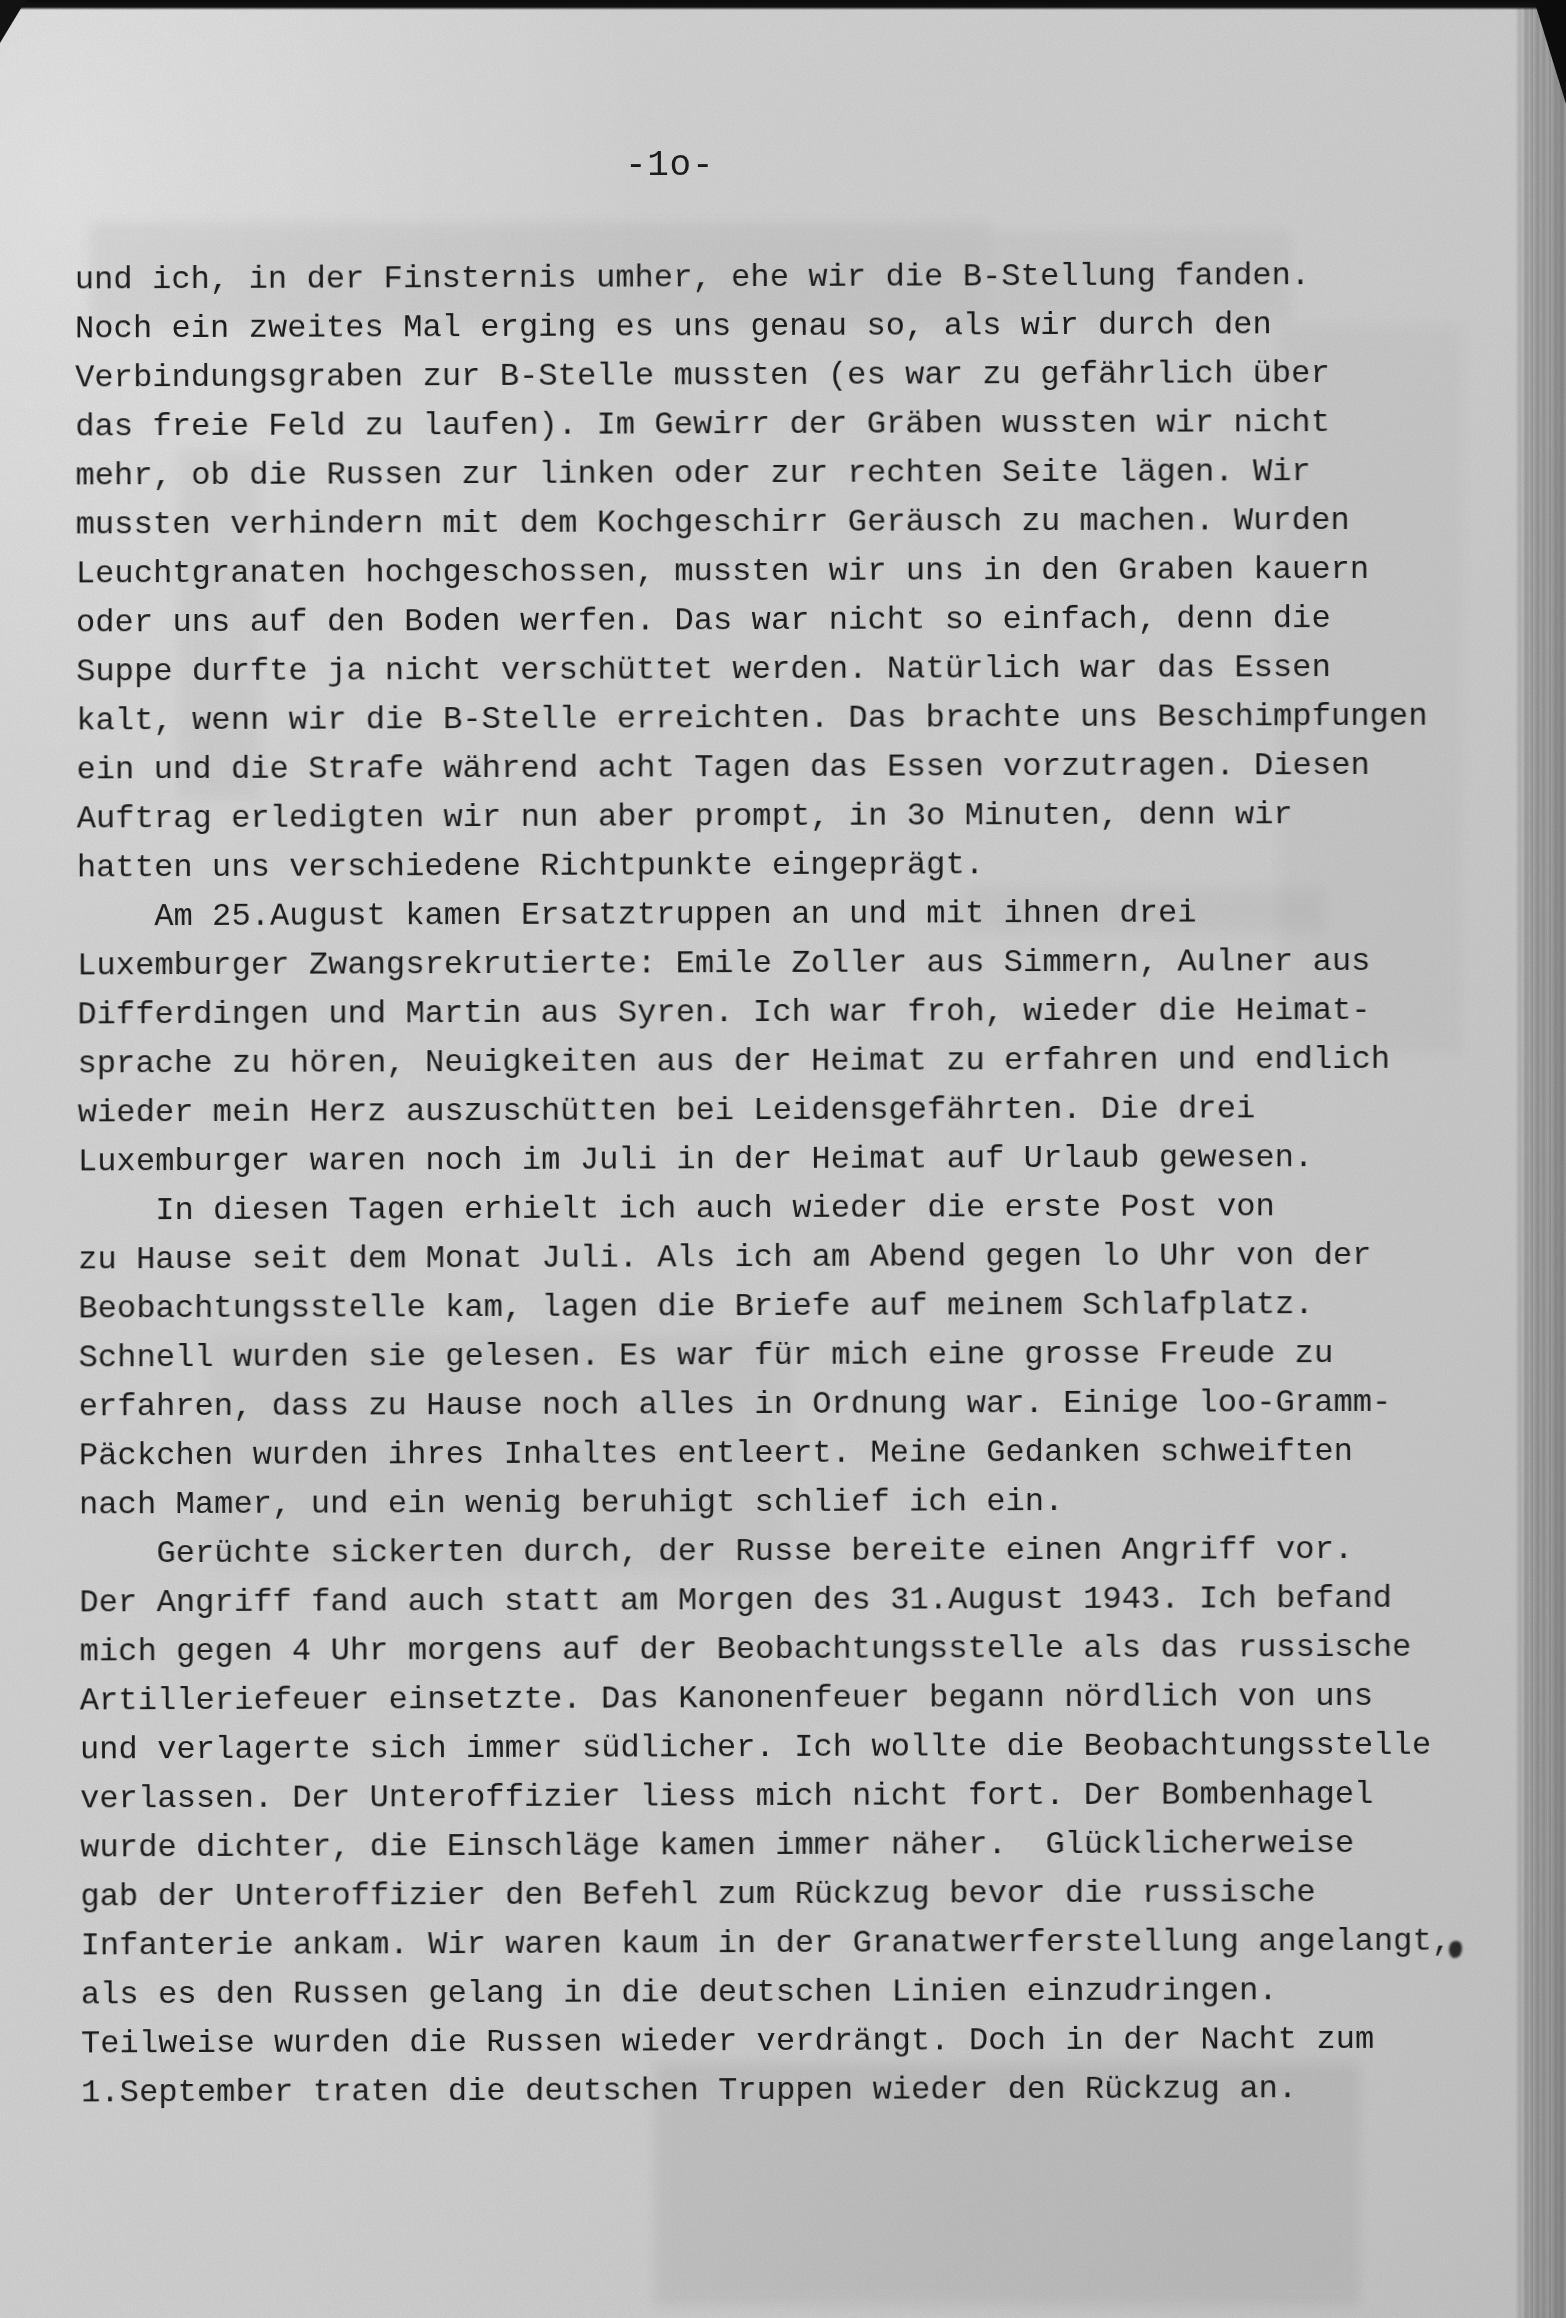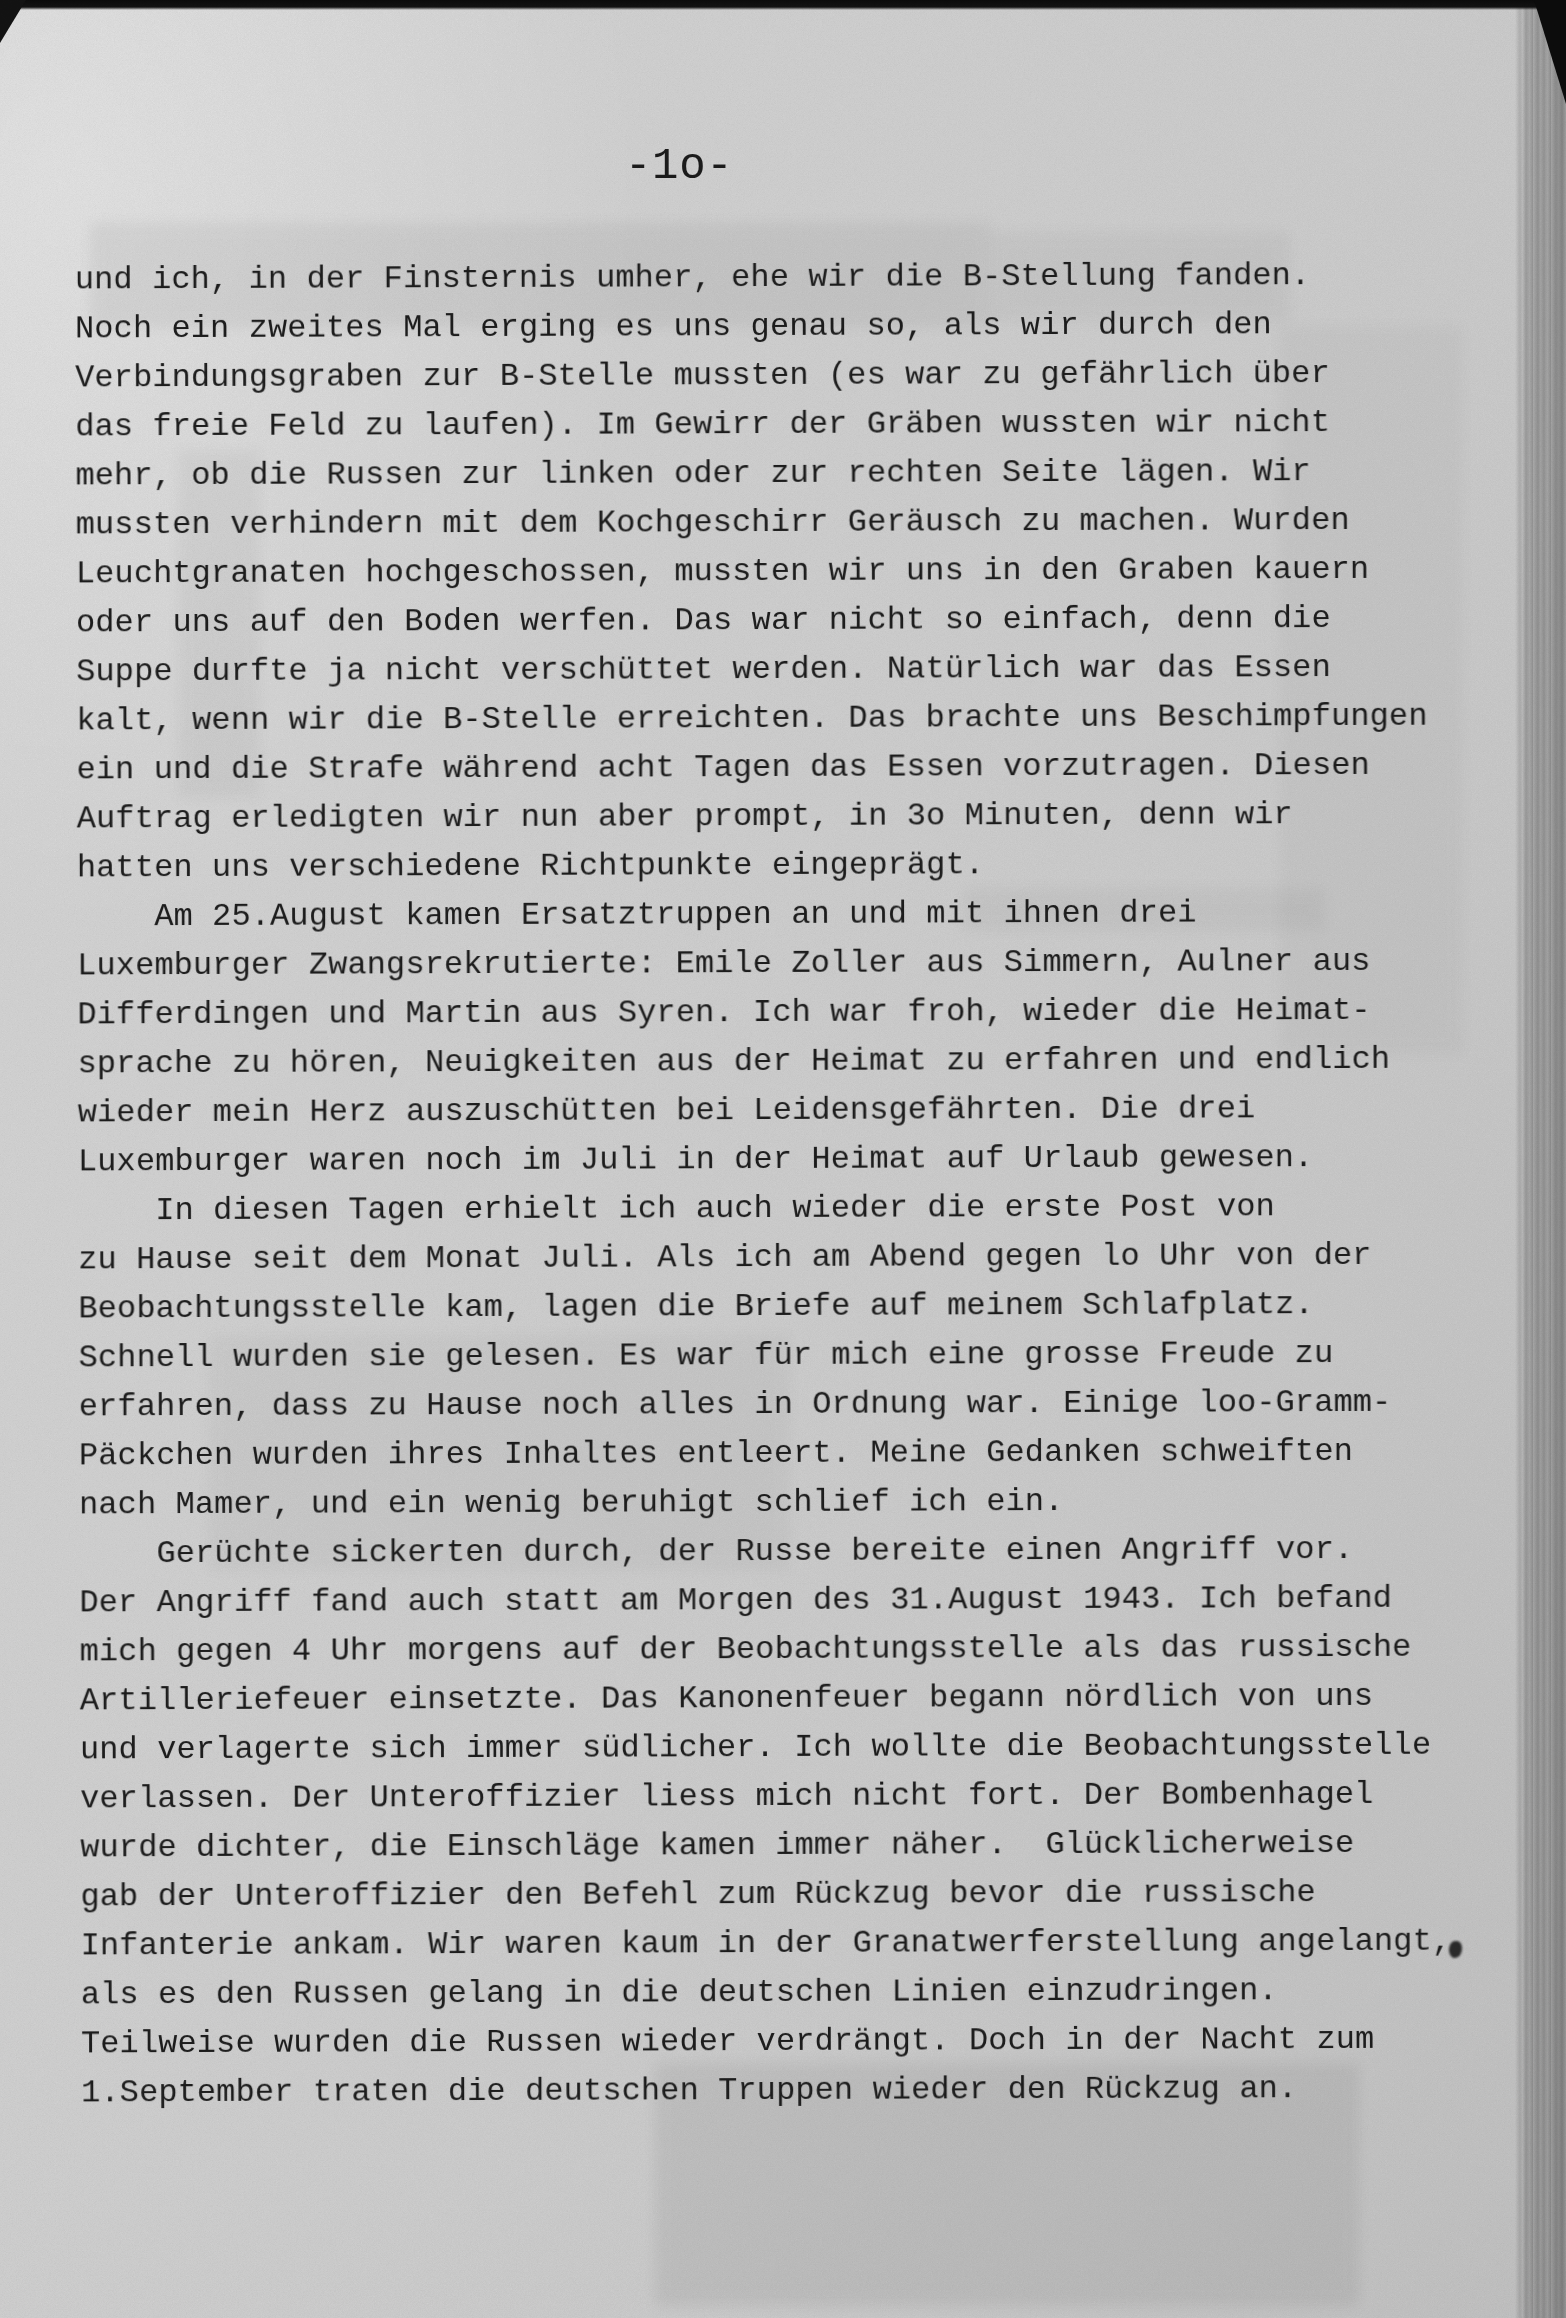--- a/index.html
+++ b/index.html
@@ -47,21 +47,21 @@
     filter: blur(6.2px);
     pointer-events: none;
   }
   .ink-spot {
     position: absolute; left: 1449px; top: 1941px; width: 12.5px; height: 16.6px;
     background: #2d2d2d; border-radius: 50% 40% 55% 45%;
     filter: blur(0.8px);
   }
   .page-number {
     position: absolute; left: 625px; top: 148px;
-    font-size: 44px; line-height: 36px;
+    font-size: 36px; line-height: 36px;
     letter-spacing: 0.7px;
     color: #1d1d1d;
     filter: blur(0.2px);
     white-space: pre;
   }
   .body-text {
     position: absolute; left: 78px; top: 253px; width: 1380px;
     transform: rotate(-0.2deg);
     transform-origin: 50% 50%;
     color: #1e1e1e;

